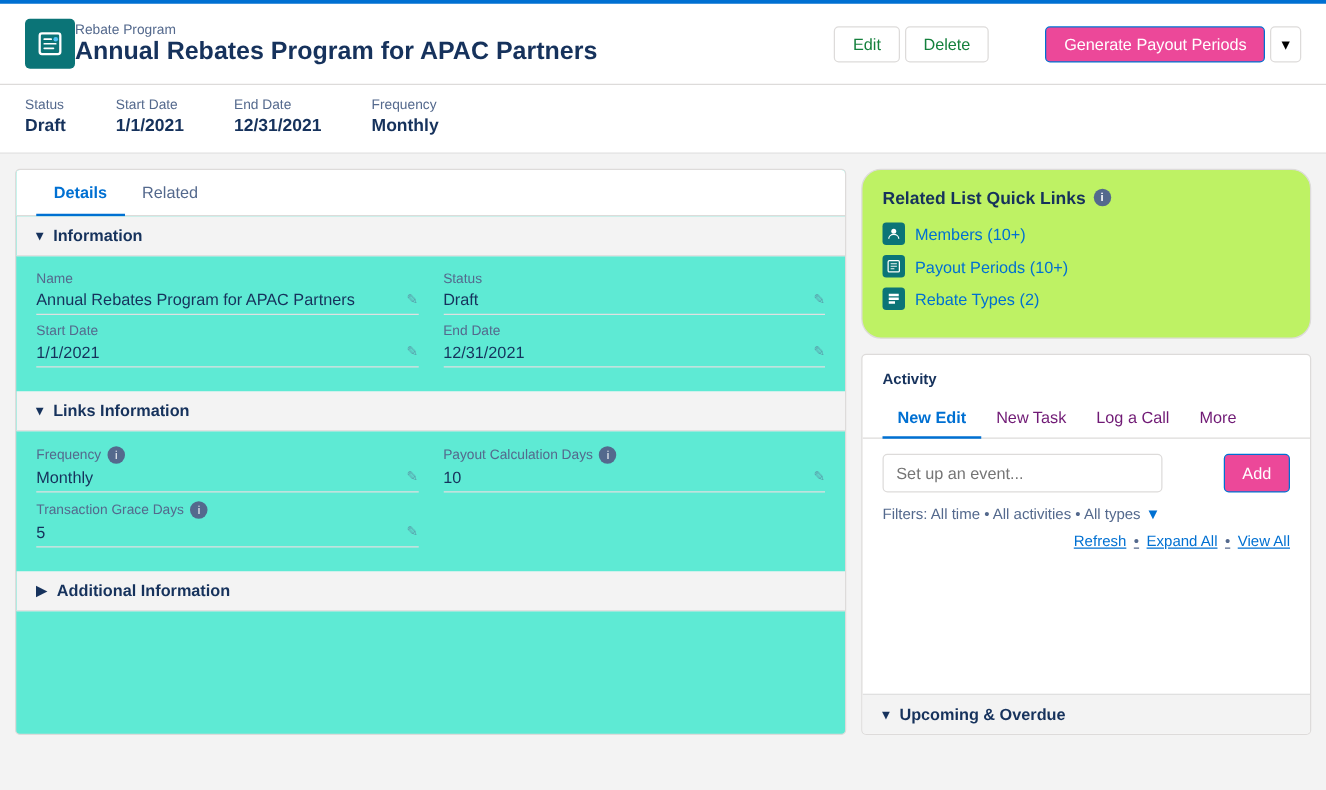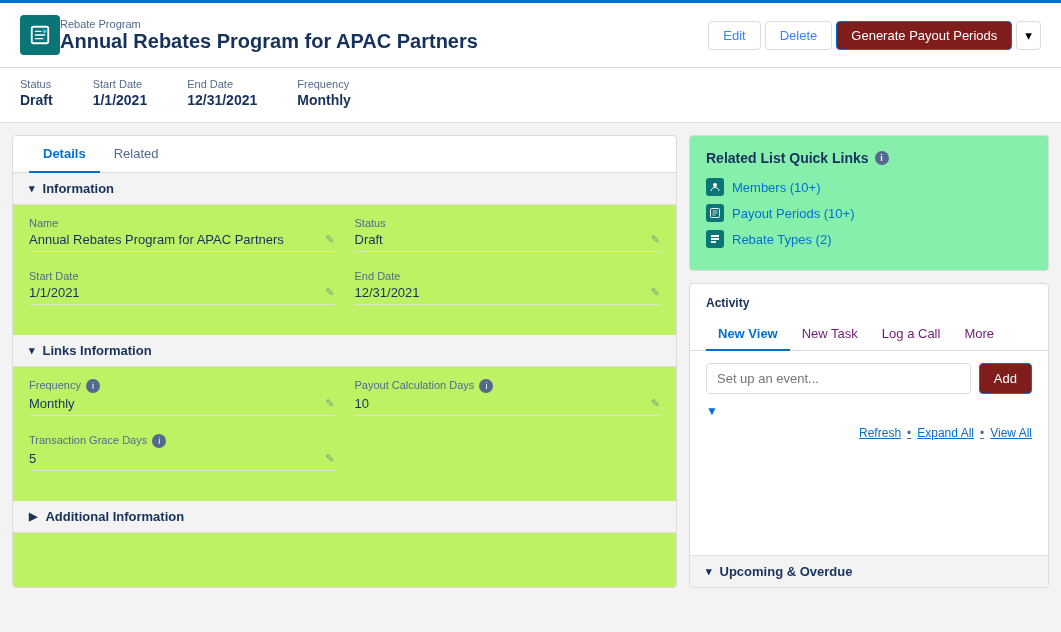--- a/index.html
+++ b/index.html
@@ -26,26 +26,27 @@
     .header-subtitle { font-size: 11px; color: #54698d; }
     .header-title { font-size: 20px; font-weight: 700; color: #16325c; }
     .header-actions { display: flex; gap: 4px; align-items: center; }
     .btn {
       padding: 6px 14px;
       border: 1px solid #dddbda;
       background: #fff;
       border-radius: 4px;
       cursor: pointer;
       font-size: 13px;
-      color: #3b82f6;
+      color: #15803d;
     }
     .btn-primary {
-      background: #7f1d1d;
+      background: #ec4899;
       color: white;
       border-color: #0070d2;
+      margin-left: 41px;
     }
     .btn-dropdown {
       padding: 6px 8px;
       border: 1px solid #dddbda;
       background: #fff;
       border-radius: 4px;
       cursor: pointer;
     }
 
     
@@ -62,21 +63,21 @@
     .main-layout {
       display: flex;
       gap: 0;
       padding: 12px;
       height: calc(632px - 155px);
     }
 
     
     .left-panel {
       flex: 1;
-      background: #bef264;
+      background: #5eead4;
       border: 1px solid #dddbda;
       border-radius: 4px;
       margin-right: 12px;
       overflow: hidden;
       display: flex;
       flex-direction: column;
     }
 
     
     .tabs {
@@ -105,21 +106,21 @@
       padding: 8px 16px;
       display: flex;
       align-items: center;
       gap: 8px;
       font-weight: 700;
       font-size: 13px;
       cursor: pointer;
       border-bottom: 1px solid #e0e0e0;
     }
     .section-body { padding: 12px 16px; }
-    .field-row { display: flex; gap: 20px; margin-bottom: 18px; }
+    .field-row { display: flex; gap: 20px; margin-bottom: 7px; }
     .field { flex: 1; }
     .field label { font-size: 11px; color: #54698d; display: block; margin-bottom: 3px; }
     .field .field-value { font-size: 13px; color: #16325c; border-bottom: 1px solid #e0e0e0; padding-bottom: 4px; display: flex; align-items: center; justify-content: space-between; }
     .edit-icon { color: #54698d; font-size: 11px; cursor: pointer; opacity: 0.6; }
 
     
     .info-icon {
       display: inline-flex;
       align-items: center;
       justify-content: center;
@@ -135,23 +136,23 @@
 
     
     .right-panel {
       width: 360px;
       display: flex;
       flex-direction: column;
       gap: 12px;
     }
 
     .quick-links-panel {
-      background: #86efac;
-      border: 1px solid #dddbda;
-      border-radius: 4px;
+      background: #bef264;
+      border: 1px solid #dddbda;
+      border-radius: 16px;
       padding: 14px 16px;
     }
     .quick-links-title {
       font-weight: 700;
       font-size: 14px;
       margin-bottom: 12px;
       display: flex;
       align-items: center;
       gap: 4px;
     }
@@ -430,32 +431,33 @@
             </svg>
         </div>
         <a href="#">Rebate Types (2)</a>
       </div>
     </div>
 
     <div class="activity-panel">
       <div class="activity-header">
         <div class="activity-title">Activity</div>
         <div class="activity-tabs">
-          <div class="activity-tab active">New View</div>
+          <div class="activity-tab active">New Edit</div>
           <div class="activity-tab">New Task</div>
           <div class="activity-tab">Log a Call</div>
           <div class="activity-tab">More</div>
         </div>
       </div>
       <div class="activity-body">
         <div class="event-input-row">
           <input type="text" class="event-input" placeholder="Set up an event..." style="">
           <button class="btn btn-primary">Add</button>
         </div>
         <div class="filters-row">
+          <span>Filters: All time • All activities • All types</span>
           <span class="filter-icon">▼</span>
         </div>
         <div class="activity-links">
           <span>Refresh</span>
           <span class="dot">•</span>
           <span>Expand All</span>
           <span class="dot">•</span>
           <span>View All</span>
         </div>
       </div>

